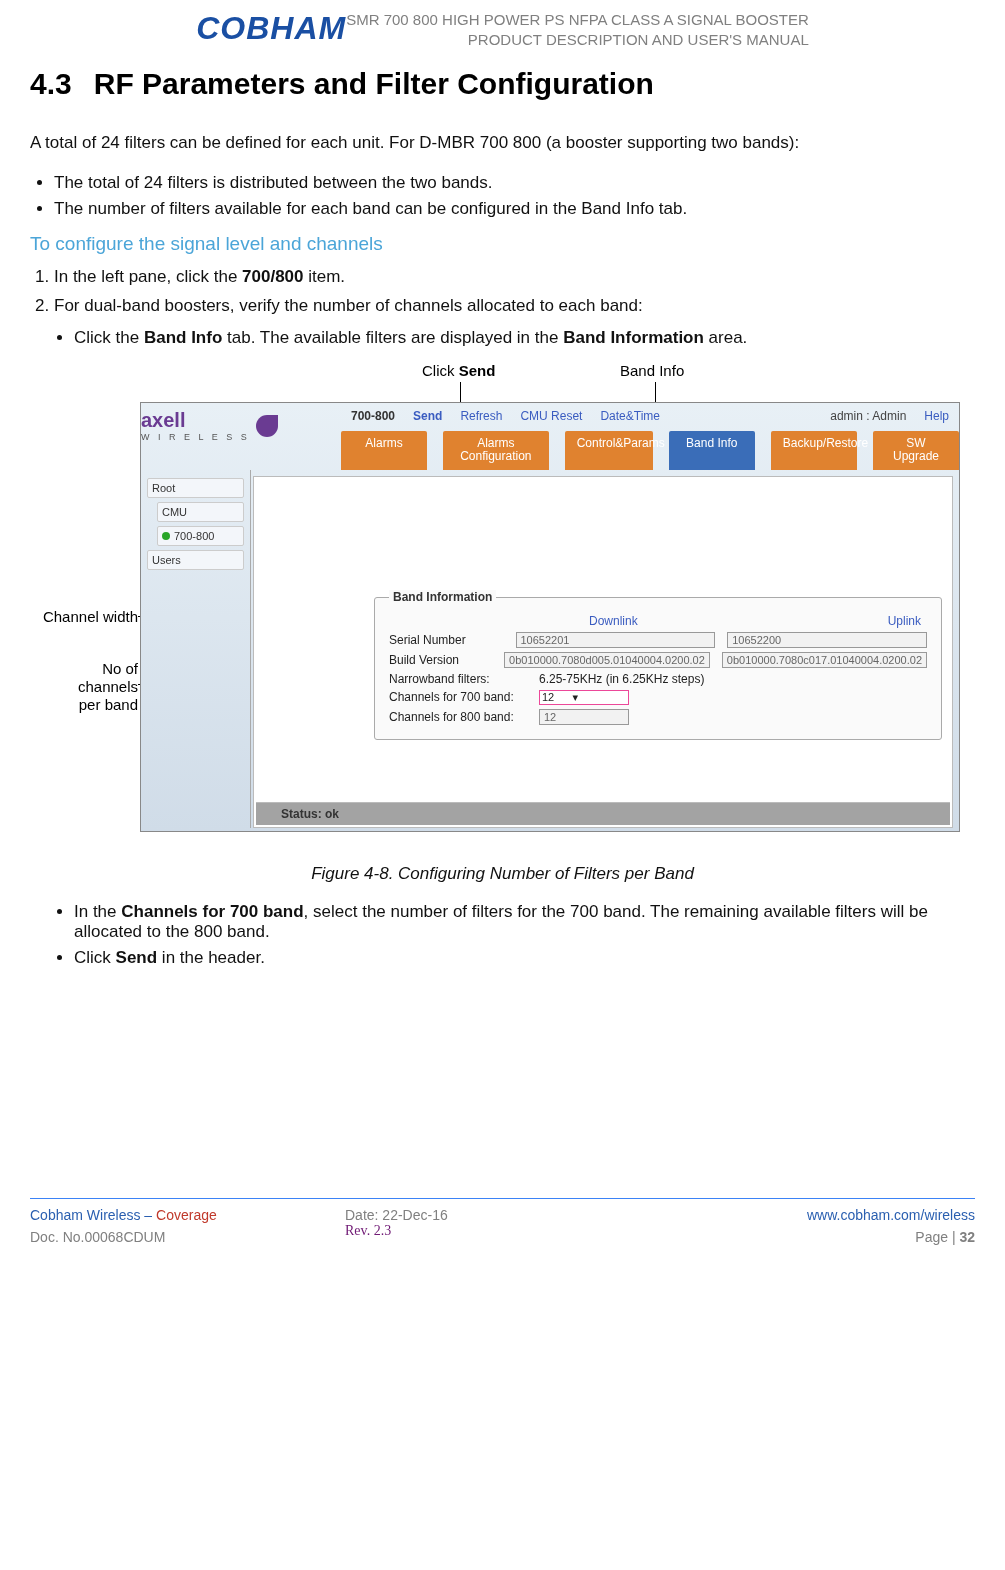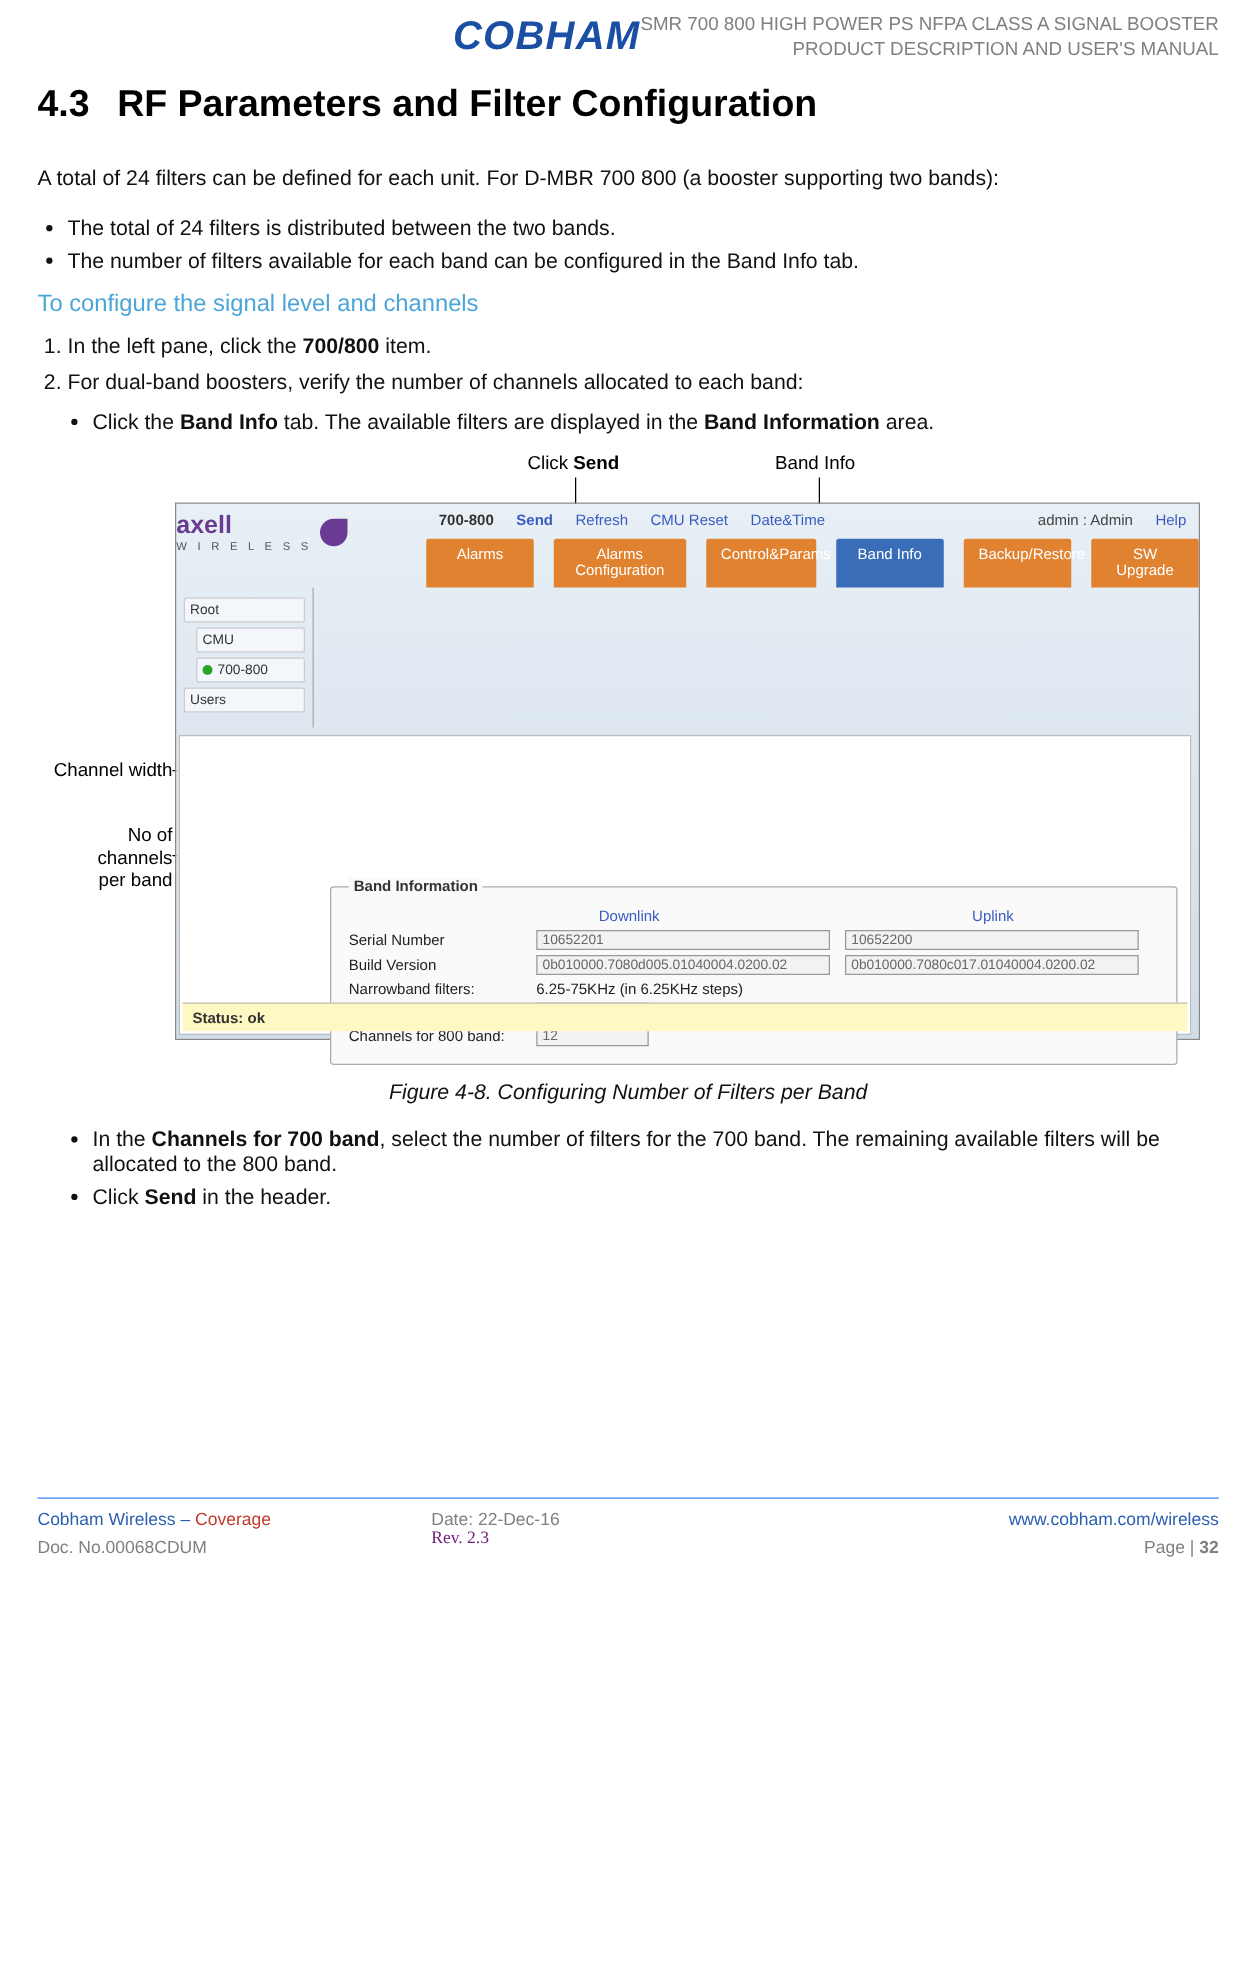--- a/index.html
+++ b/index.html
@@ -10,21 +10,21 @@
     width: 1005px;
     color: #111;
     background: #fff;
   }
   .page {
     padding: 10px 30px 20px 30px;
     position: relative;
   }
   .header-row {
     display: flex;
-    justify-content: flex-end;
+    justify-content: center;
     align-items: flex-start;
     margin-bottom: 8px;
   }
   .logo {
     font-family: Arial, sans-serif;
     font-size: 32px;
     font-weight: 900;
     font-style: italic;
     color: #1a4fa3;
     letter-spacing: 1px;
@@ -111,21 +111,20 @@
     font-size:12px;
     min-width:86px;
     text-align:center;
     border-radius:2px 2px 0 0;
     line-height:1.1;
   }
   .ss-tab.active { background:#3a6db8; }
   .ss-body{
     display:flex;
     height: calc(100% - 70px);
-    flex-direction: column;
   }
   .ss-side{
     width: 110px;
     padding: 8px 6px;
     border-right:1px solid #aaa;
   }
   .ss-tree-item{
     padding: 3px 4px;
     border:1px solid #ccc;
     margin-bottom:4px;
@@ -180,21 +179,21 @@
     margin-top:-6px;
   }
   .ss-form-row{display:flex;align-items:center;margin-top:4px;font-size:12px;color:#222;}
   .ss-form-row .lbl{width:150px;}
   .ss-input{border:1px solid #999;background:#f2f2f2;padding:1px 4px;font-size:11px;color:#666;}
   .ss-input.w1{width:235px;margin-right:12px;}
   .ss-input.w2{width:235px;}
   .ss-select{border:1px solid #ec4899;background:#fff;padding:0 2px;font-size:11px;width:90px;}
   .ss-status{
     position:absolute; left:2px; right:2px; bottom:2px;
-    background:#fef9c3; padding:4px 8px; font-size:12px; font-weight:bold;color:#333;
+    background:#a3a3a3; padding:4px 25px; font-size:12px; font-weight:bold;color:#333;
     border-top:1px solid #bbb;
   }
   .footer{
     margin-top: 230px;
     border-top: 1px solid #3b82f6;
     padding-top: 8px;
     display:grid;
     grid-template-columns: 1fr 1fr 1fr;
     font-size:14px;
     font-family: Verdana, Arial, sans-serif;

